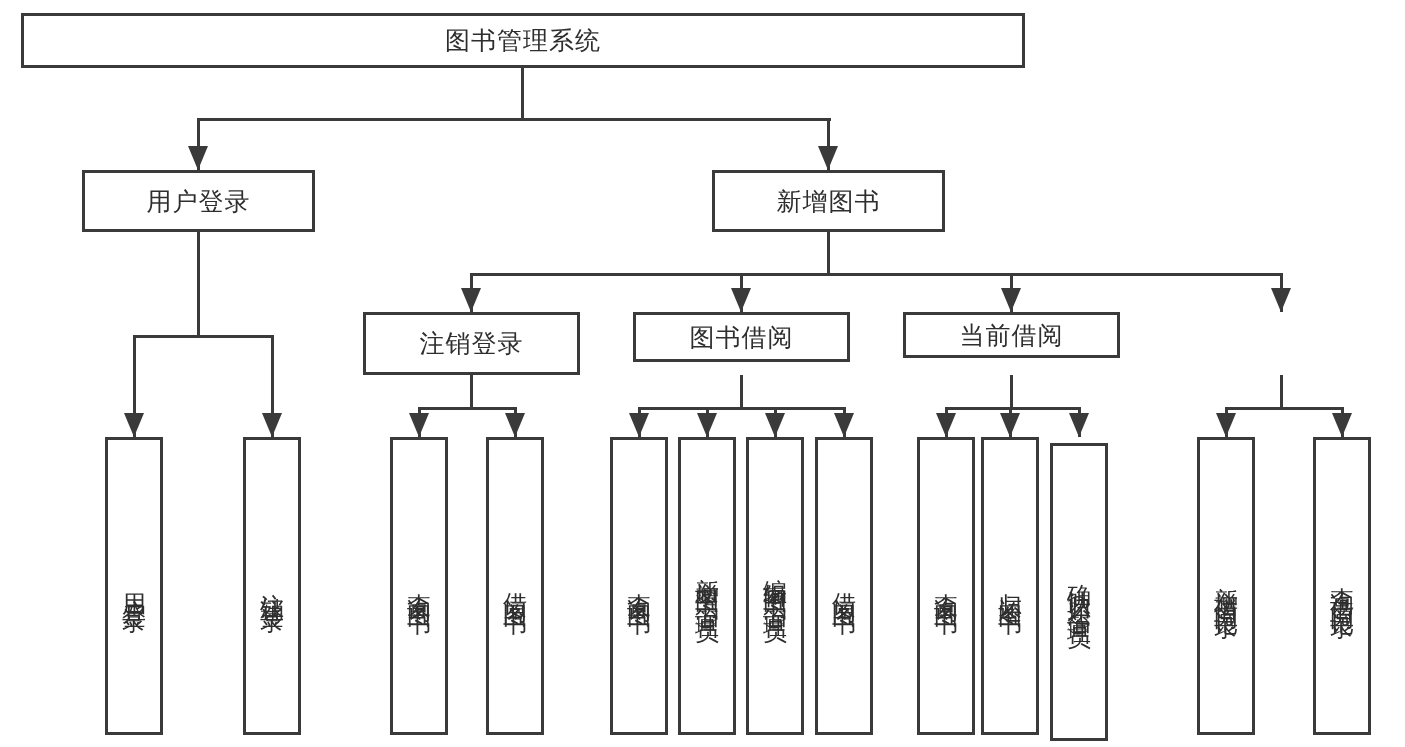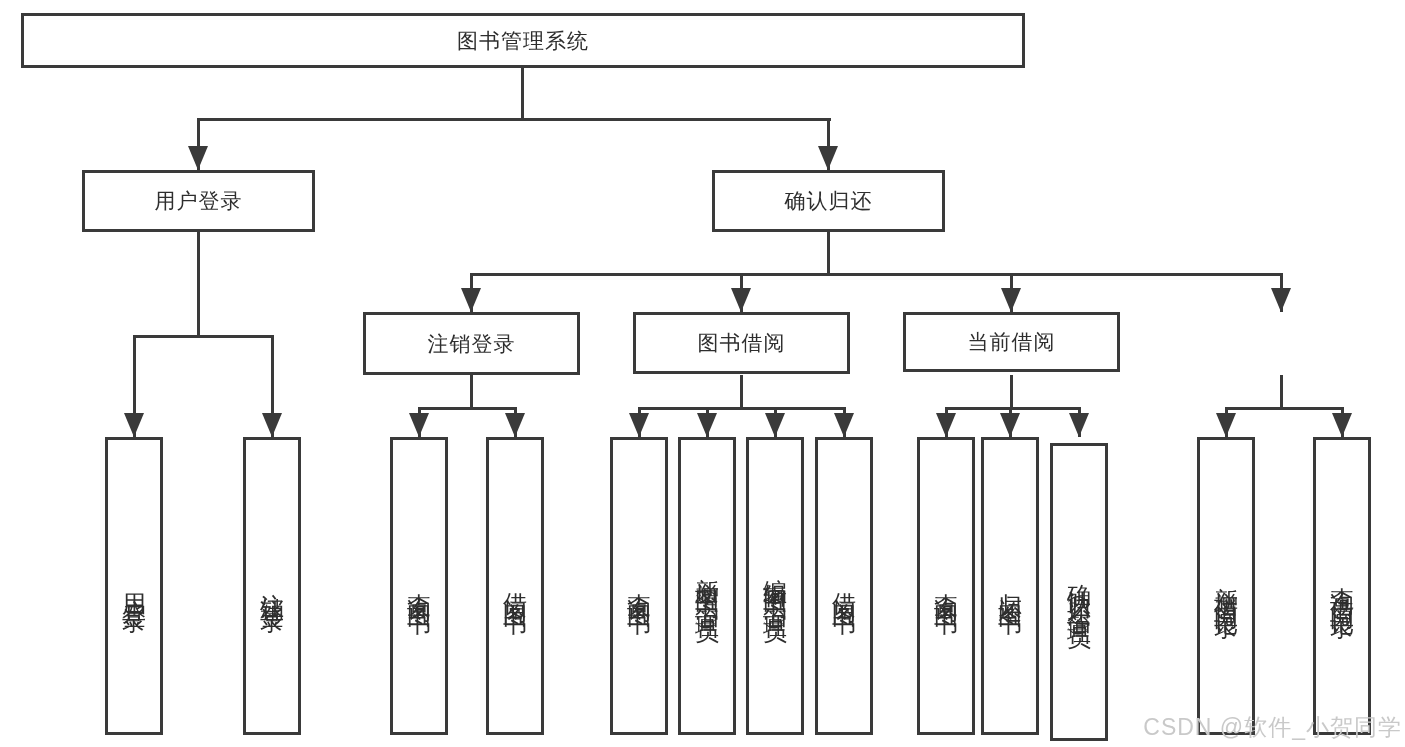--- a/index.html
+++ b/index.html
@@ -4,21 +4,21 @@
 <style>
   html,body{margin:0;padding:0;background:#ffffff;}
   #canvas{
     position:relative;width:1405px;height:747px;background:#ffffff;overflow:hidden;
     font-family:"Liberation Sans","DejaVu Sans",sans-serif;color:#2e2e2e;
   }
   .box{
     position:absolute;box-sizing:border-box;border:3px solid #3a3a3a;background:#ffffff;
     display:flex;align-items:center;justify-content:center;
   }
-  .box-h span{font-size:21px;letter-spacing:1px;white-space:nowrap;color:#2e2e2e;}
+  .box-h span{font-size:25px;letter-spacing:1px;white-space:nowrap;color:#2e2e2e;}
   .box-v span{
     writing-mode:vertical-rl;text-orientation:mixed;
     font-size:24px;letter-spacing:6px;line-height:1;color:#2e2e2e;white-space:nowrap;
   }
   .vl,.hl{position:absolute;background:#3a3a3a;}
   .vl{width:3px;}
   .hl{height:3px;}
   .arr{
     position:absolute;width:0;height:0;
     border-left:10px solid transparent;border-right:10px solid transparent;
@@ -95,30 +95,30 @@
   <div class="arr" style="left:1332px;top:413px"></div>
 
   <div class="box box-h" style="left:21px;top:13px;width:1004px;height:55px">
     <span>图书管理系统</span>
   </div>
 
   <div class="box box-h" style="left:82px;top:170px;width:233px;height:62px">
     <span>用户登录</span>
   </div>
   <div class="box box-h" style="left:712px;top:170px;width:233px;height:62px">
-    <span>确认归还</span>
+    <span>新增图书</span>
   </div>
 
   <div class="box box-h" style="left:363px;top:312px;width:217px;height:63px">
     <span>注销登录</span>
   </div>
-  <div class="box box-h" style="left:633px;top:312px;width:217px;height:62px">
+  <div class="box box-h" style="left:633px;top:312px;width:217px;height:50px">
     <span>图书借阅</span>
   </div>
-  <div class="box box-h" style="left:903px;top:312px;width:217px;height:60px">
+  <div class="box box-h" style="left:903px;top:312px;width:217px;height:46px">
     <span>当前借阅</span>
   </div>
 
   <div class="box box-v" style="left:105px;top:437px;width:58px;height:298px">
     <span>用户登录</span>
   </div>
   <div class="box box-v" style="left:243px;top:437px;width:58px;height:298px">
     <span>注销登录</span>
   </div>
 
@@ -152,15 +152,14 @@
     <span>确认归还（管理员）</span>
   </div>
 
   <div class="box box-v" style="left:1197px;top:437px;width:58px;height:298px">
     <span>新增借阅记录</span>
   </div>
   <div class="box box-v" style="left:1313px;top:437px;width:58px;height:298px">
     <span>查询借阅记录</span>
   </div>
 
-  <div class="watermark">CSDN @软件_小贺同学</div>
 
 </div>
 
 </body></html>

